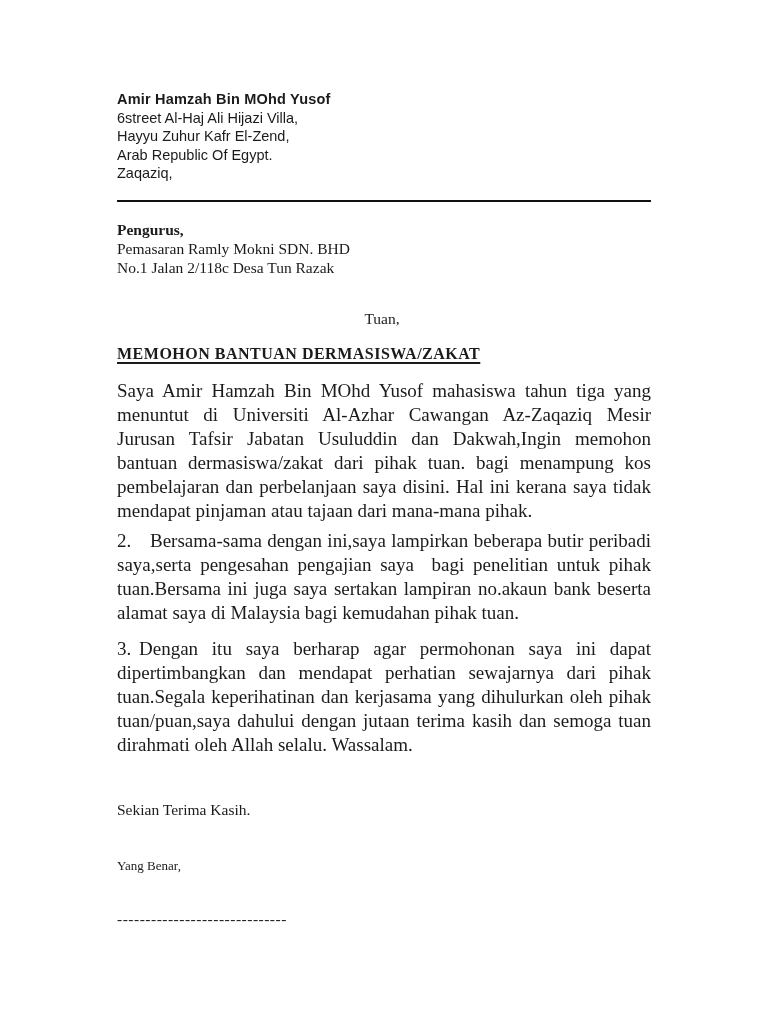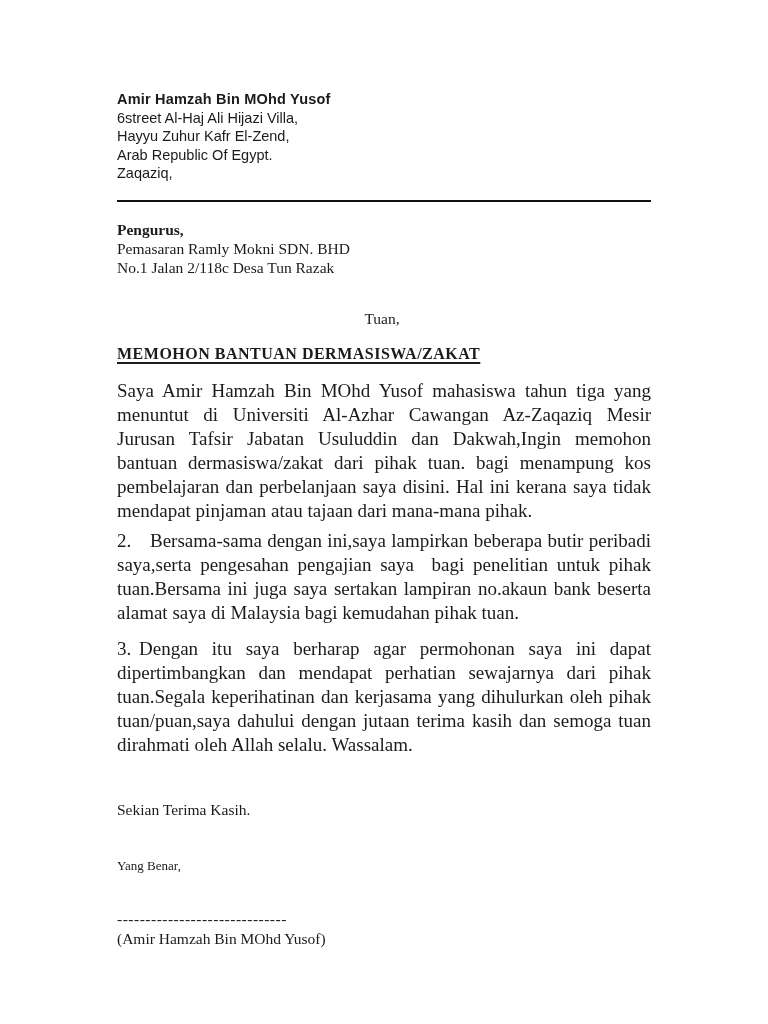--- a/index.html
+++ b/index.html
@@ -122,15 +122,14 @@
   <p class="body-para para-2"><span class="para-num num-w-lg">2.</span><span>Bersama-sama dengan ini,saya lampirkan beberapa butir peribadi saya,serta pengesahan pengajian saya &nbsp;bagi penelitian untuk pihak tuan.Bersama ini juga saya sertakan lampiran no.akaun bank beserta alamat saya di Malaysia bagi kemudahan pihak tuan.</span></p>
 
   <p class="body-para para-3"><span class="para-num num-w-sm">3.</span><span>Dengan itu saya berharap agar permohonan saya ini dapat dipertimbangkan dan mendapat perhatian sewajarnya dari pihak tuan.Segala keperihatinan dan kerjasama yang dihulurkan oleh pihak tuan/puan,saya dahului dengan jutaan terima kasih dan semoga tuan dirahmati oleh Allah selalu. Wassalam.</span></p>
 
   <div class="thanks">Sekian Terima Kasih.</div>
 
   <div class="sign-off">Yang Benar,</div>
 
   <div class="sig-line">------------------------------</div>
 
-  <div class="signatory">(Amir Hamzah Bin MOhd Yusof)</div>
 
 </div>
 
 </body></html>

